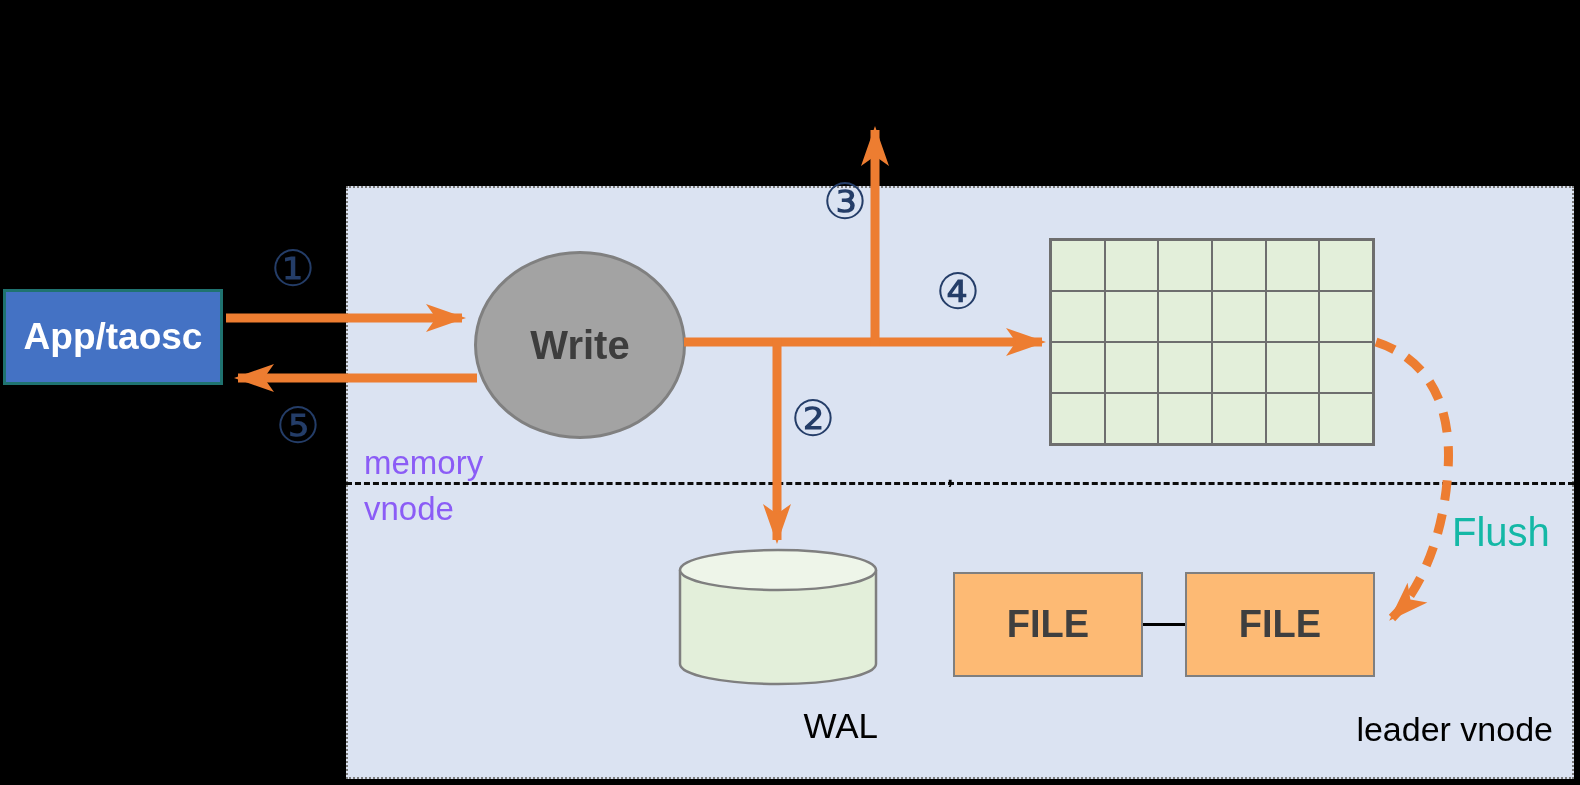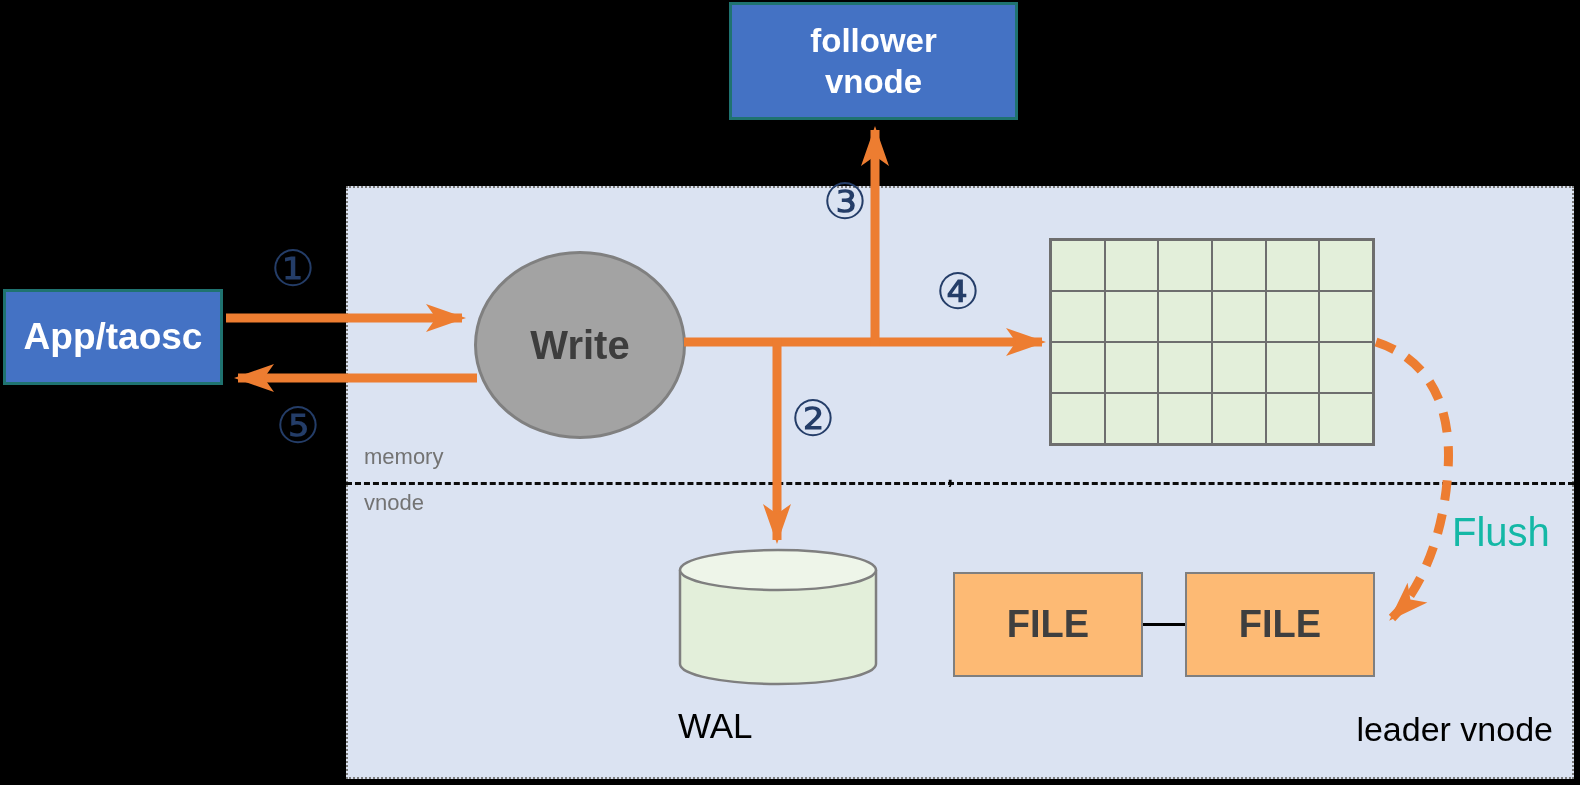--- a/index.html
+++ b/index.html
@@ -37,33 +37,33 @@
   }
   
   .memtable{
     position:absolute;left:1049px;top:238px;width:326px;height:208px;
     display:grid;grid-template-columns:repeat(6,1fr);grid-template-rows:repeat(4,1fr);
     border:2px solid #6e6e6e;box-sizing:border-box;
   }
   .memtable .cell{border:1.5px solid #6e6e6e;background:#e3efda;}
   
   .wal-cyl{position:absolute;left:678px;top:546px;width:200px;height:142px;}
-  .wal-label{position:absolute;left:678px;top:706px;width:200px;text-align:left;
+  .wal-label{position:absolute;left:678px;top:706px;width:200px;text-align:right;
     font-size:35px;color:#000;}
   
   .file-box{
     position:absolute;top:572px;width:190px;height:105px;background:#fdba74;
     border:2.5px solid #7f7f7f;box-sizing:border-box;display:flex;align-items:center;
     justify-content:center;font-size:38px;font-weight:bold;color:#3f3f3f;
   }
   .file-box.left{left:953px;}
   .file-box.right{left:1185px;}
   .file-connector{position:absolute;left:1141px;top:623px;width:46px;height:3px;background:#000;}
   
-  .zone-label{position:absolute;font-size:22px;color:#737373;line-height:1;}
+  .zone-label{position:absolute;font-size:33px;color:#8b5cf6;line-height:1;}
   .memory-label{left:364px;top:446px;}
   .disk-label{left:364px;top:492px;}
   .flush-label{position:absolute;left:1452px;top:512px;font-size:40px;color:#14b8a6;line-height:1;}
   .leader-label{position:absolute;left:1300px;top:712px;width:253px;text-align:right;
     font-size:34px;color:#000;line-height:1;}
   
   .step{
     position:absolute;font-family:"DejaVu Sans", sans-serif;font-size:50px;line-height:1;
     color:#243d68;width:50px;text-align:center;
   }
@@ -78,24 +78,20 @@
 </head>
 <body>
 
 <div class="canvas">
 
   <div class="leader-panel"></div>
 
   <div class="mem-disk-divider"></div>
   <span class="divider-mark">,</span>
 
-  <div class="blue-node follower-node">
-    <span>follower</span>
-    <span>vnode</span>
-  </div>
 
   <div class="blue-node app-node">
     <span>App/taosc</span>
   </div>
 
   <div class="write-circle">
     <span>Write</span>
   </div>
 
   <div class="memtable">

